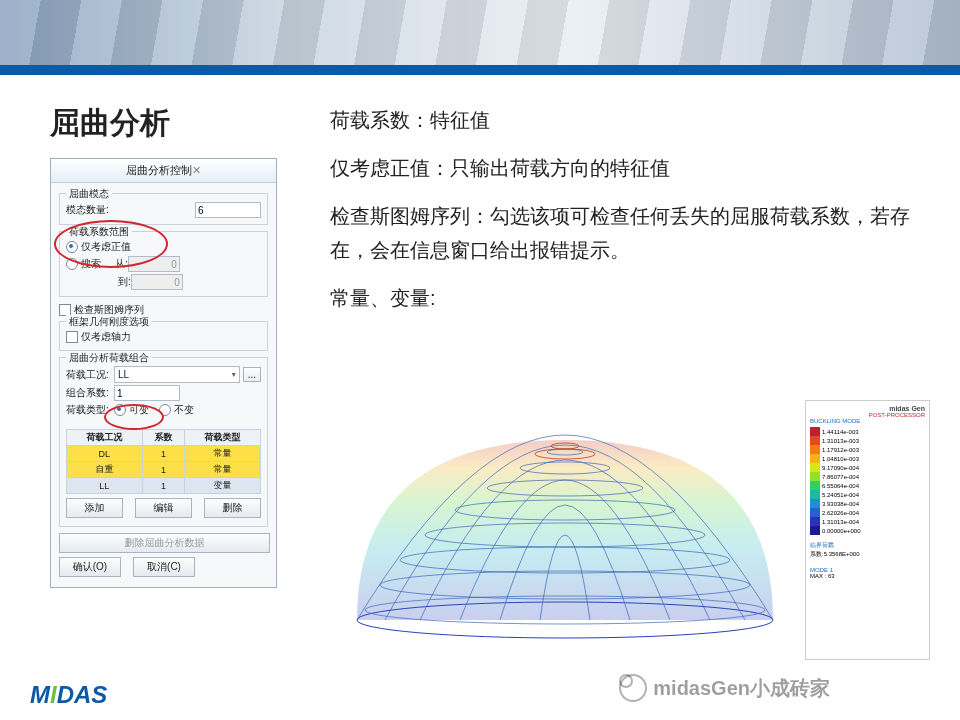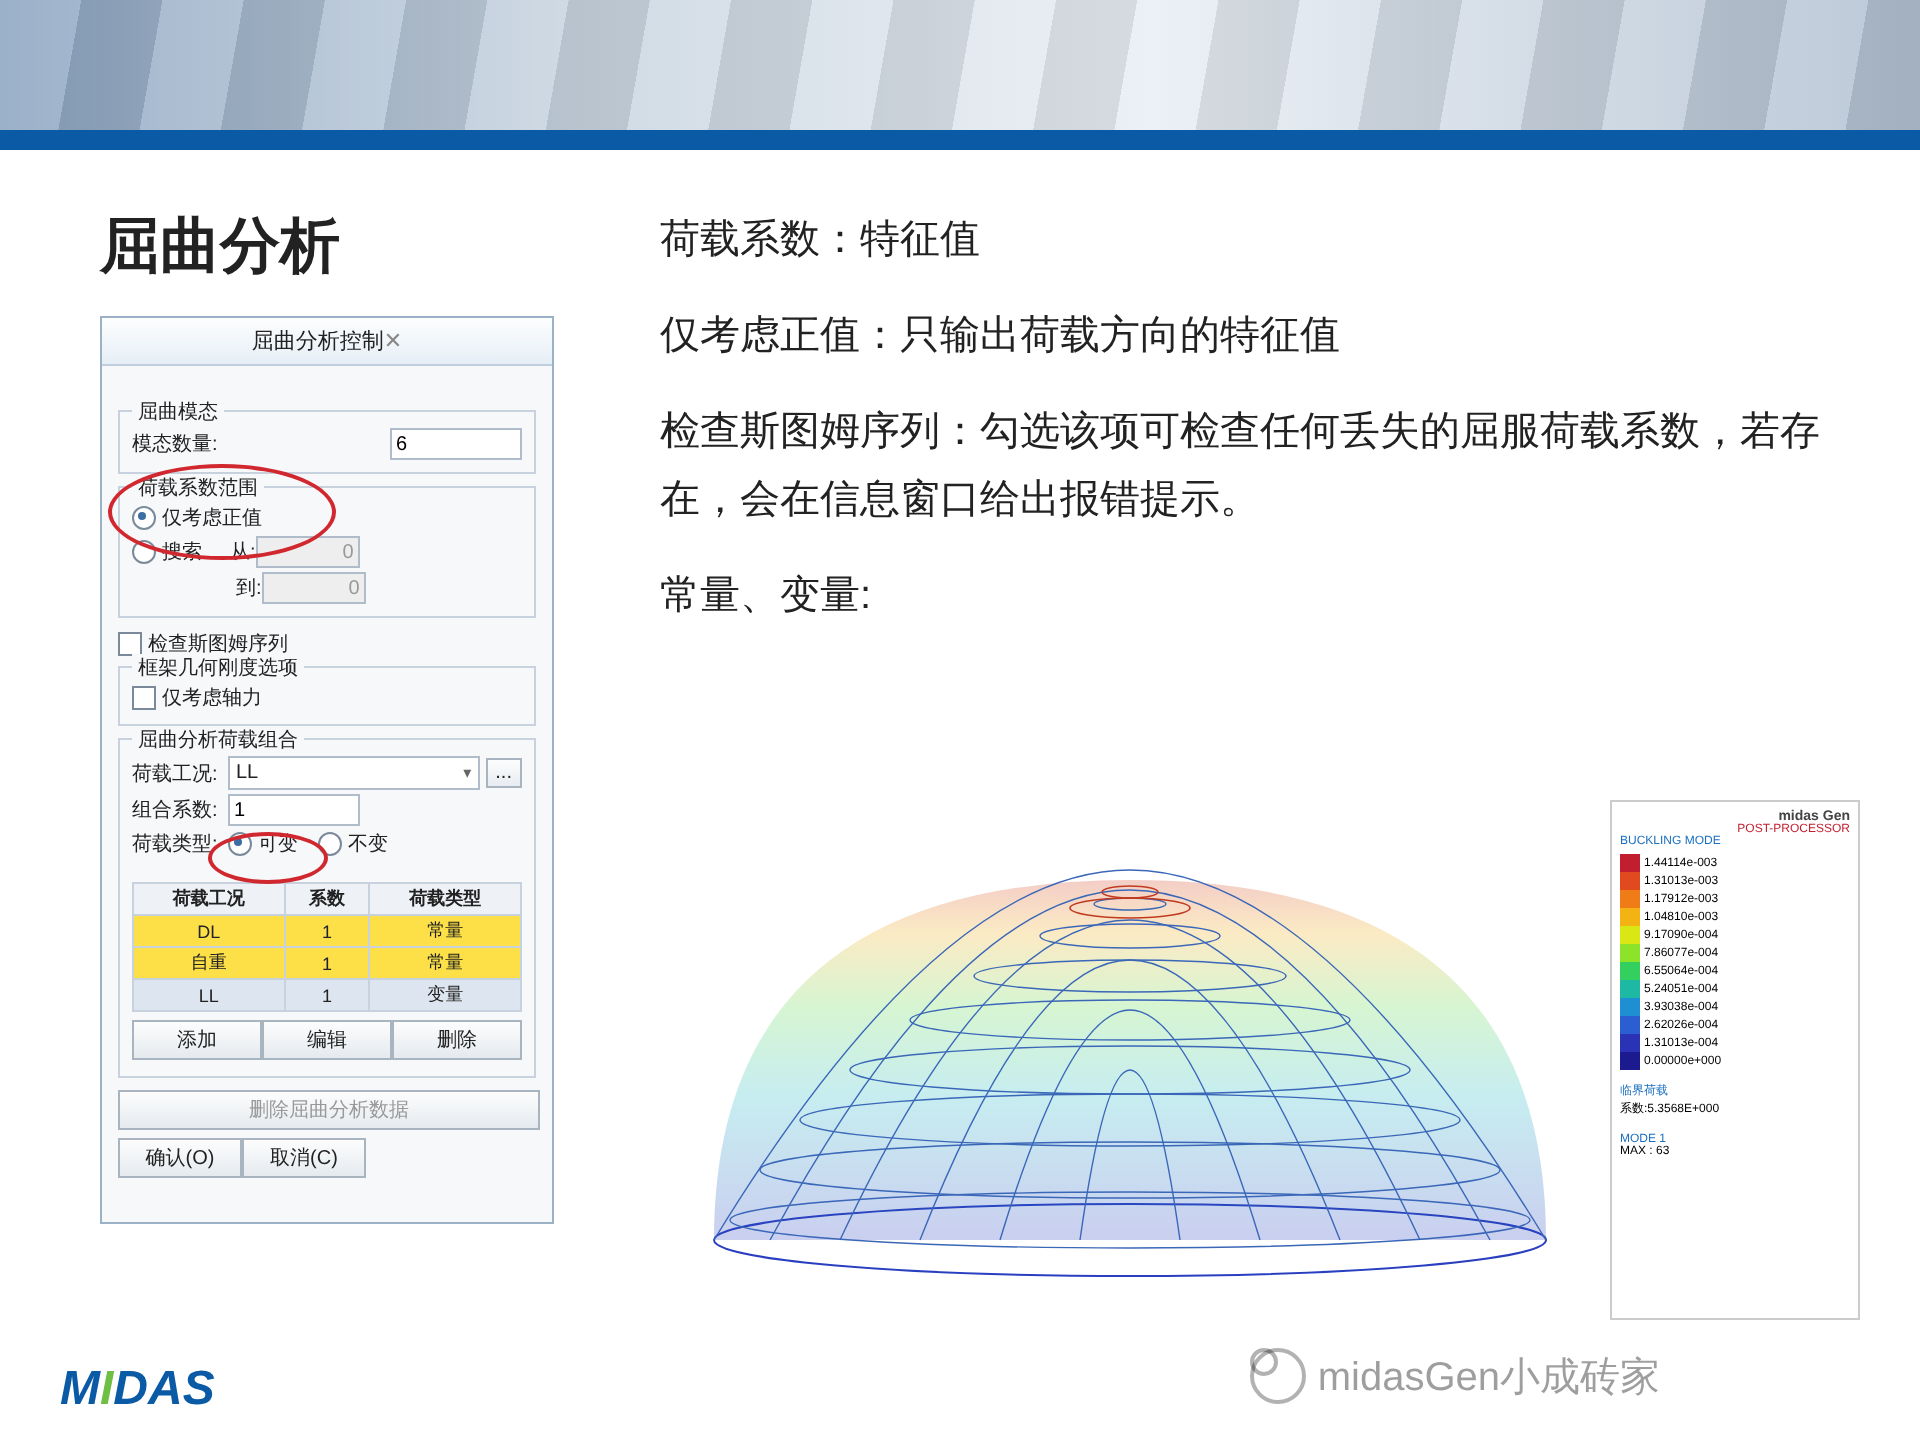--- a/index.html
+++ b/index.html
@@ -7,52 +7,52 @@
 .header-img::before{content:"";position:absolute;inset:0;background:repeating-linear-gradient(100deg,rgba(255,255,255,.15) 0 40px,rgba(0,0,0,.08) 40px 80px)}
 .header-bar{height:10px;background:#0b5aa6}
 .content{padding:28px 40px 0 50px;display:flex}
 .page-title{font-size:30px;font-weight:700;color:#222;margin:0 0 14px 0}
 .left-col{width:260px;flex:0 0 260px}
 .right-col{flex:1;margin-left:20px;font-size:20px;color:#222;line-height:1.7}
 .text-block{margin-bottom:14px}
 .dialog{border:1px solid #9bb1c6;background:#f6f8fa;font-size:11px;color:#222;width:225px}
 .dlg-title{background:linear-gradient(#fdfefe,#e6eef6);padding:4px 6px;display:flex;justify-content:center;align-items:center;border-bottom:1px solid #c0cedd}
 .dlg-title span:last-child{font-family:Arial;color:#888}
-.dlg-body{padding:18px 8px}
+.dlg-body{padding:6px 8px}
 .group{border:1px solid #c8d2de;margin:4px 0 6px;padding:6px 6px 4px;position:relative}
 .group-title{position:absolute;top:-7px;left:6px;background:#f6f8fa;padding:0 3px;font-size:10px}
 .row{display:flex;align-items:center;margin:2px 0;font-size:10px}
 .row label{margin-right:4px}
 .num-input{width:46px;height:14px;border:1px solid #b0bcc9;background:#fff;font-size:10px;text-align:right;padding:0 2px}
 .num-input.dis{background:#eee;color:#999}
 .radio,.chk{width:10px;height:10px;border:1px solid #7a8a9a;margin-right:3px;display:inline-block;vertical-align:middle;background:#fff}
 .radio{border-radius:50%}
 .radio.on::after{content:"";display:block;width:4px;height:4px;border-radius:50%;background:#3b6ea5;margin:2px}
 .sel{border:1px solid #b0bcc9;background:#fff;height:15px;display:inline-flex;align-items:center;padding:0 3px;font-size:10px}
 .sel .arrow{margin-left:auto;font-size:8px;color:#666}
 .mini-btn{border:1px solid #a8b4c0;background:linear-gradient(#fdfdfd,#e7ecf1);padding:1px 4px;font-size:10px;margin-left:3px}
 .tbl{width:100%;border-collapse:collapse;margin-top:12px}
 .tbl th,.tbl td{border:1px solid #c8d2de;font-size:9px;padding:1px 2px;text-align:center;background:#fde047}
 .tbl th{background:#eef2f6}
 .tbl tr.sel-row td{background:#dde6f0}
 .btn{border:1px solid #a8b4c0;background:linear-gradient(#fdfdfd,#e5eaef);padding:2px 0;font-size:10px;text-align:center}
-.btn-row{display:flex;gap:0;margin:4px 0}
+.btn-row{display:flex;gap:12px;margin:4px 0}
 .btn-row .btn{flex:1}
 .btn.full{width:100%;color:#999}
 .oval{position:absolute;border:2px solid #d1272e;border-radius:50%}
 .viz{position:absolute;left:340px;top:410px;width:590px;height:240px}
 .dome{position:absolute;left:0;top:0;width:450px;height:230px}
 .legend{position:absolute;right:0;top:-10px;width:115px;height:250px;border:1px solid #ccc;background:#fff;padding:4px;font-size:7px;font-family:Arial}
 .legend .lt{font-size:7px;color:#444}
 .legend .row2{display:flex;align-items:center;margin:0}
 .legend .sw{width:10px;height:9px;margin-right:2px}
 .footer{position:absolute;bottom:0;left:0;right:0;height:50px;display:flex;align-items:center;padding:0 30px}
 .logo{font-family:Arial;font-weight:700;font-style:italic;font-size:24px;color:#0b5aa6}
 .logo .i{color:#6fbf44}
-.watermark{position:absolute;right:130px;bottom:18px;color:rgba(0,0,0,.38);font-size:20px;font-weight:400;display:flex;align-items:center;text-shadow:0 0 2px #fff}
+.watermark{position:absolute;right:130px;bottom:18px;color:rgba(0,0,0,.38);font-size:20px;font-weight:700;display:flex;align-items:center;text-shadow:0 0 2px #fff}
 .watermark .wico{width:24px;height:24px;border:2px solid rgba(0,0,0,.3);border-radius:50%;margin-right:6px;position:relative}
 .watermark .wico::before{content:"";position:absolute;width:10px;height:10px;border:2px solid rgba(0,0,0,.3);border-radius:50%;left:-2px;top:-2px}
 </style>
 </head>
 <body>
 
 <div class="header-img"></div>
 <div class="header-bar"></div>
 
 <div class="content">

